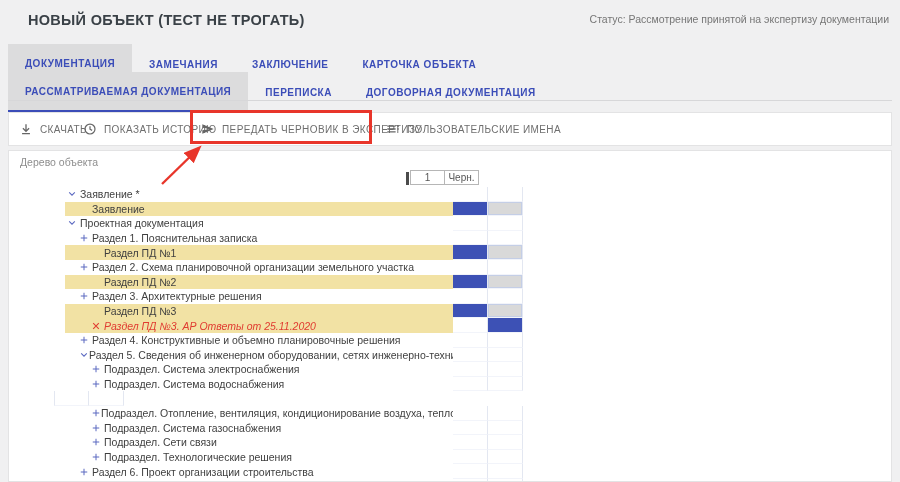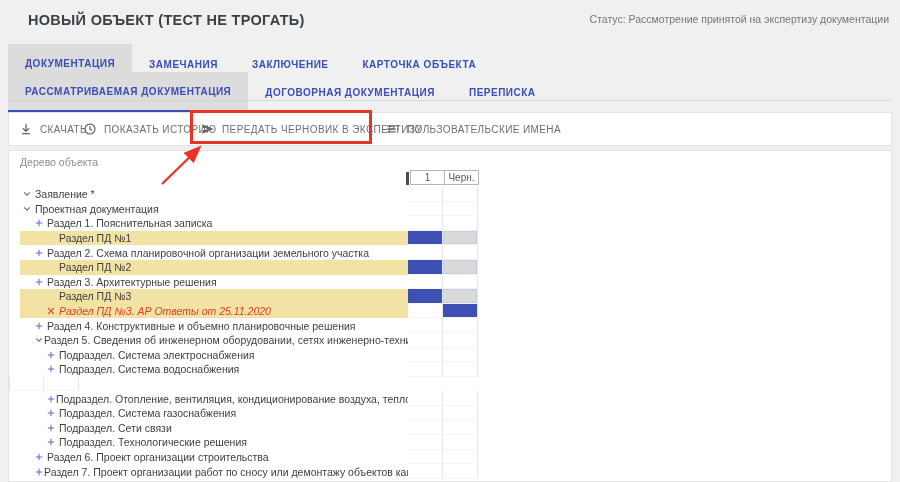--- a/index.html
+++ b/index.html
@@ -35,21 +35,21 @@
                   border:3px solid var(--annotation-red);z-index:6;pointer-events:none;}
   .annotation-arrow{position:absolute;left:155px;top:142px;z-index:6;pointer-events:none;}
   .panel{position:absolute;left:8px;top:150px;width:884px;height:332px;background:#fff;border:1px solid #e3e3e4;overflow:hidden;}
   .tree-caption{position:absolute;left:11px;top:5px;font-size:10.5px;color:#8e8e8e;}
   .thead{position:absolute;left:0;top:19px;display:flex;align-items:flex-end;}
   .thead-bar{margin-left:397px;width:3px;height:13px;background:#4b4b4b;}
   .th{width:35px;height:15px;border:1px solid #b6b6b6;background:#fff;font-size:10px;color:#565656;
       text-align:center;line-height:13px;margin-left:1px;}
   .th + .th{margin-left:-1px;}
   .rows{position:absolute;left:0;top:36px;right:0;}
-  .trow{display:flex;height:14.6px;align-items:stretch;}
+  .trow{display:flex;height:14.6px;align-items:stretch;margin-left:45px;}
   .trow-label{width:399px;position:relative;display:flex;align-items:center;font-size:10.5px;
               white-space:nowrap;overflow:hidden;}
   .hl-bg{position:absolute;left:11px;right:0;top:0;bottom:0;background:var(--row-highlight);}
   .trow-icon{position:relative;width:13px;color:#5a68c0;display:inline-flex;align-items:center;}
   .trow-icon svg{width:10px;height:10px;}
   .trow-icon.red{color:var(--deleted-text);}
   .trow-text{position:relative;}
   .trow-text.deleted{color:var(--deleted-text);font-style:italic;}
   .cell{width:35px;border-right:1px solid #e3e7f1;border-bottom:1px solid #f2f4fa;}
   .cell:first-of-type{border-left:1px solid #e3e7f1;}
@@ -63,22 +63,22 @@
 <div class="status">Статус: Рассмотрение принятой на экспертизу документации</div>
 
 <div class="tabs tabs-row1" id="tabs1">
     <div class="tab active">ДОКУМЕНТАЦИЯ</div>
     <div class="tab">ЗАМЕЧАНИЯ</div>
     <div class="tab">ЗАКЛЮЧЕНИЕ</div>
     <div class="tab">КАРТОЧКА ОБЪЕКТА</div>
   </div>
 <div class="tabs tabs-row2" id="tabs2">
     <div class="tab active">РАССМАТРИВАЕМАЯ ДОКУМЕНТАЦИЯ</div>
+    <div class="tab">ПЕРЕПИСКА</div>
     <div class="tab">ДОГОВОРНАЯ ДОКУМЕНТАЦИЯ</div>
-    <div class="tab">ПЕРЕПИСКА</div>
   </div>
 <div class="hairline"></div>
 
 <div class="toolbar" id="toolbar">
     <button class="tbtn" style="left: 10px;">
       <span class="icon">
         <svg viewBox="0 0 16 16">
           <path d="M8 2.5v8M4.5 7.2 8 10.7 11.5 7.2M3.5 13.2h9" fill="none" stroke="currentColor" stroke-width="1.5"></path>
         </svg>
       </span>
@@ -136,20 +136,28 @@
             <svg viewBox="0 0 16 16">
               <path d="M3.5 5.5 8 10l4.5-4.5" fill="none" stroke="currentColor" stroke-width="1.7"></path>
             </svg>
           </span>
           <span class="trow-text">Заявление *</span>
         </div>
         <div class="cell"></div>
         <div class="cell"></div>
       </div>
       <div class="trow">
+        <div class="trow-label" style="padding-left: 38px;">
+          <div class="hl-bg"></div>
+          <span class="trow-text">Заявление</span>
+        </div>
+        <div class="cell blue"></div>
+        <div class="cell gray"></div>
+      </div>
+      <div class="trow">
         <div class="trow-label" style="padding-left: 13px;">
           <span class="icon trow-icon">
             <svg viewBox="0 0 16 16">
               <path d="M3.5 5.5 8 10l4.5-4.5" fill="none" stroke="currentColor" stroke-width="1.7"></path>
             </svg>
           </span>
           <span class="trow-text">Проектная документация</span>
         </div>
         <div class="cell"></div>
         <div class="cell"></div>

